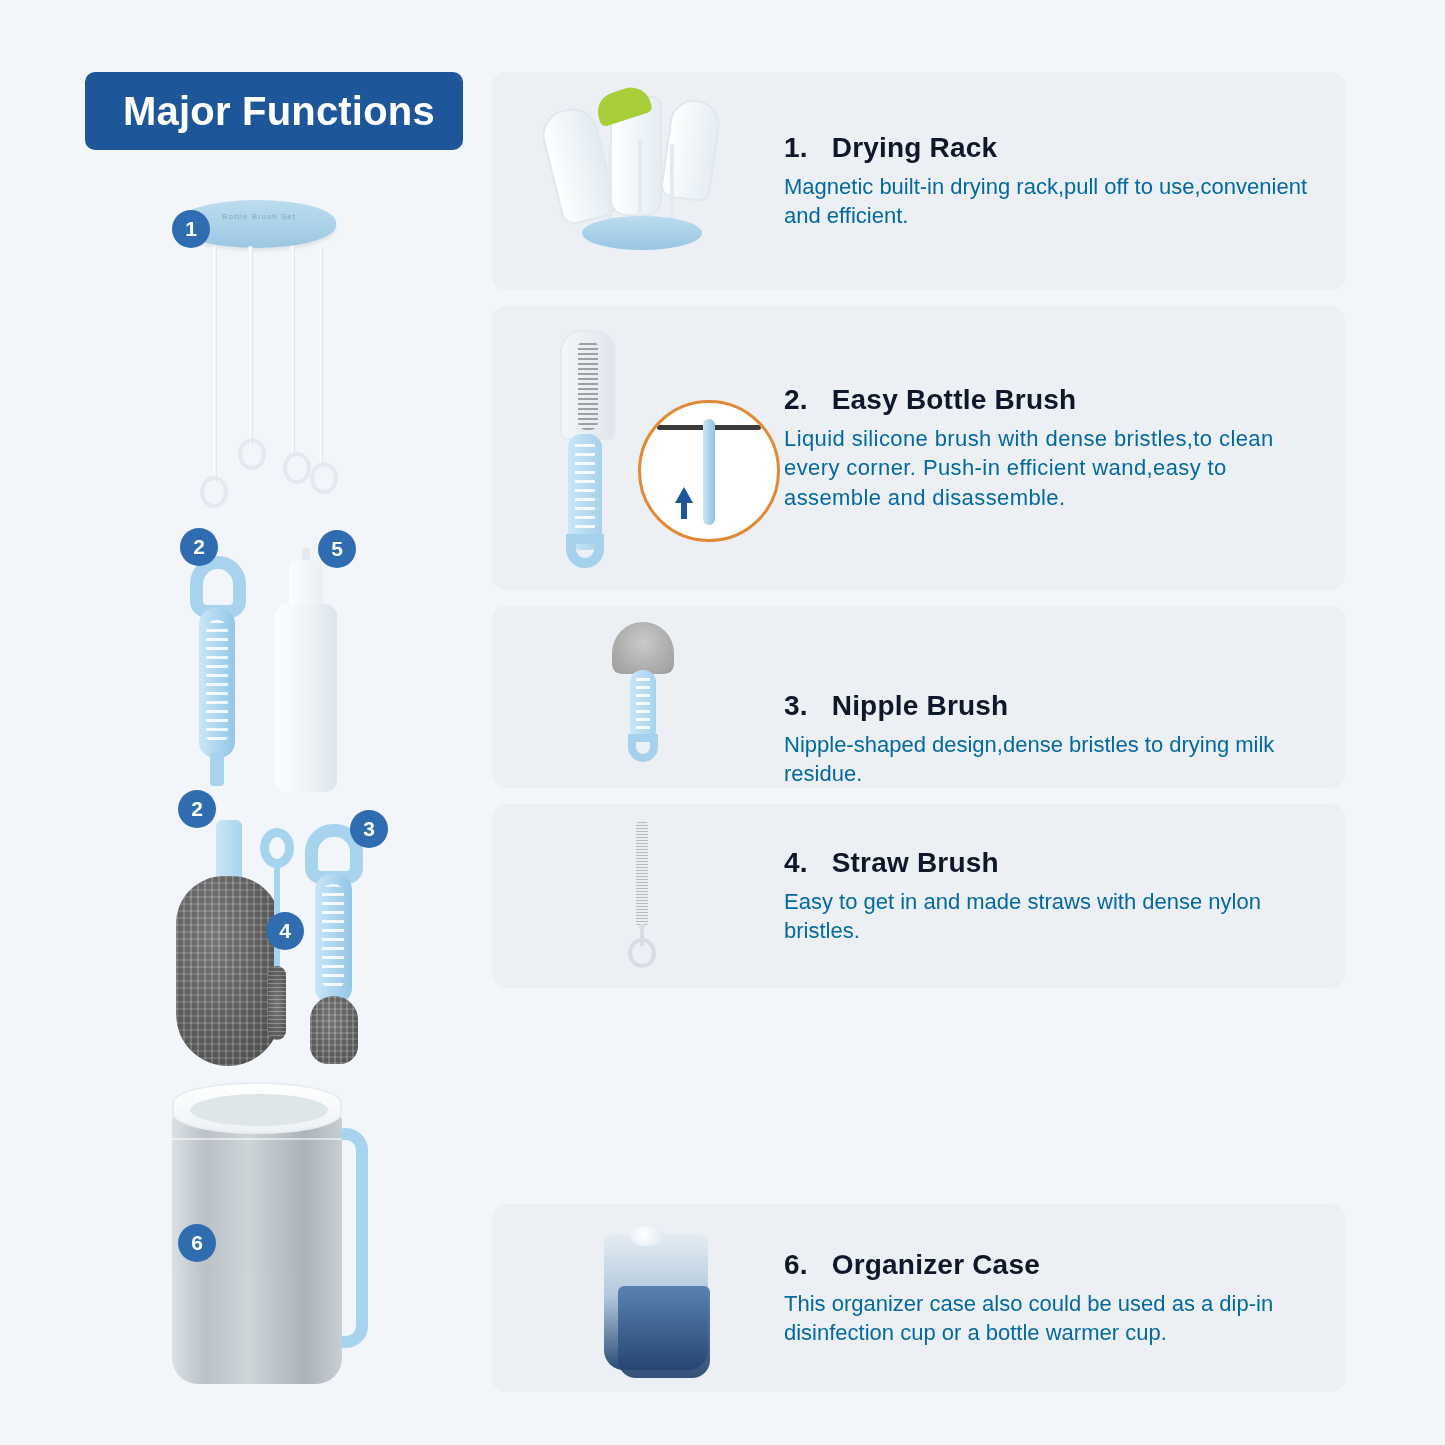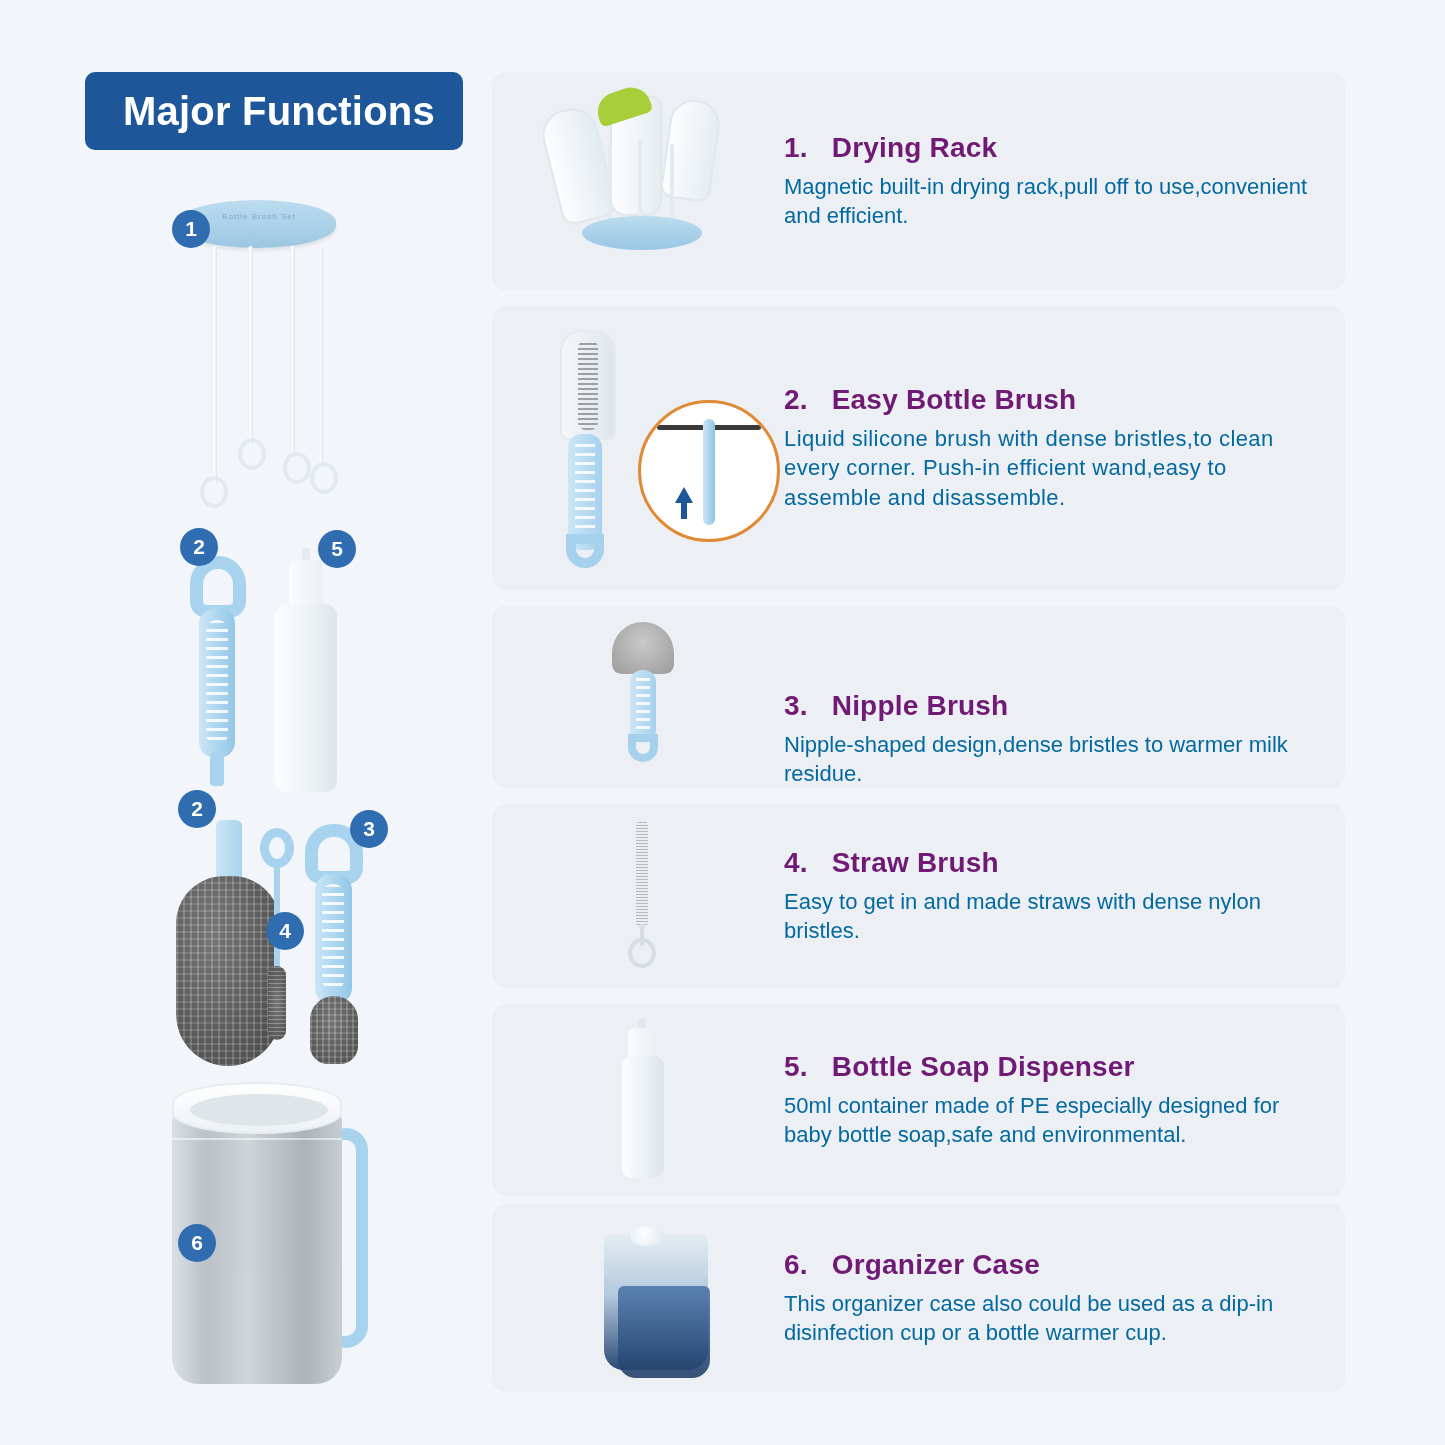--- a/index.html
+++ b/index.html
@@ -354,21 +354,21 @@
     flex: 0 0 292px;
     height: 100%;
     position: relative;
   }
   .card .txt {
     flex: 1 1 auto;
     padding-right: 26px;
   }
   .card h3 {
     margin: 0 0 8px 0;
-    color: #701a75;
+    color: #0f172a;
     font-size: 28px;
     font-weight: bold;
     letter-spacing: 0.2px;
   }
   .card p {
     margin: 0;
     color: #0369a1;
     font-size: 22px;
     line-height: 1.33;
   }
@@ -644,21 +644,21 @@
           <div class="grip"></div>
           <div class="loop"></div>
         </div>
       </div>
       <div class="txt">
         <h3>
           <span>3.</span>
           &nbsp;
           <span>Nipple Brush</span>
         </h3>
-        <p>Nipple-shaped design,dense bristles to warmer milk residue.</p>
+        <p>Nipple-shaped design,dense bristles to drying milk residue.</p>
       </div>
     </div>
 
     <div class="card" id="card4">
       <div class="pic">
         <div class="i4">
           <div class="br"></div>
           <div class="wire"></div>
           <div class="ring"></div>
         </div>
@@ -666,37 +666,20 @@
       <div class="txt">
         <h3>
           <span>4.</span>
           &nbsp;
           <span>Straw Brush</span>
         </h3>
         <p>Easy to get in and made straws with dense nylon bristles.</p>
       </div>
     </div>
 
-    <div class="card" id="card5">
-      <div class="pic">
-        <div class="i5">
-          <div class="nozzle"></div>
-          <div class="cap"></div>
-          <div class="body"></div>
-        </div>
-      </div>
-      <div class="txt">
-        <h3>
-          <span>5.</span>
-          &nbsp;
-          <span>Bottle Soap Dispenser</span>
-        </h3>
-        <p>50ml container made of PE especially designed for baby bottle soap,safe and environmental.</p>
-      </div>
-    </div>
 
     <div class="card" id="card6">
       <div class="pic">
         <div class="i6">
           <div class="cup">
             <div class="water"></div>
           </div>
           <div class="bubble-w"></div>
         </div>
       </div>

